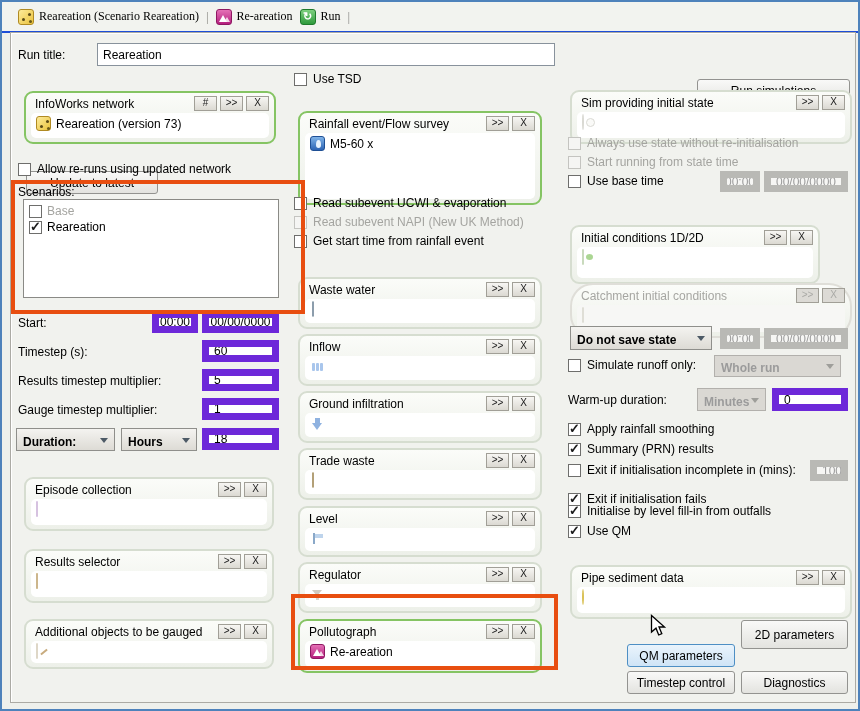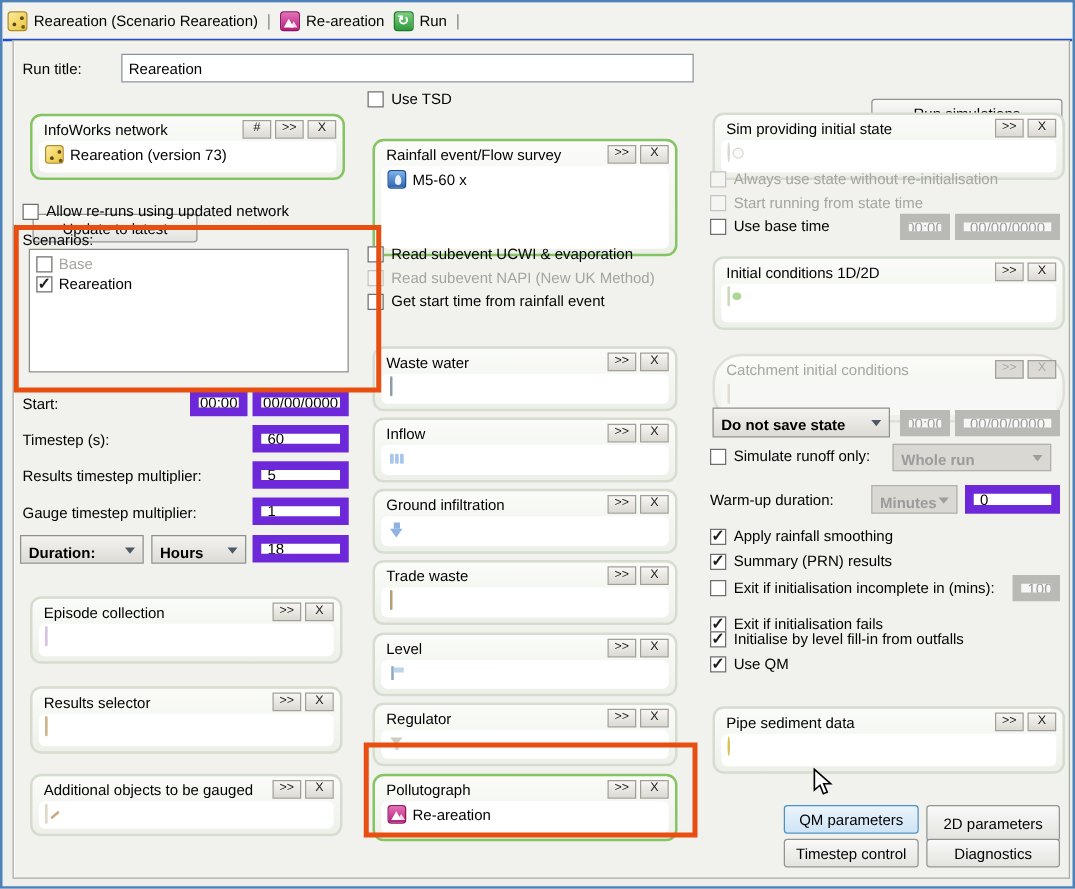--- a/index.html
+++ b/index.html
@@ -1,20 +1,20 @@
 <!DOCTYPE html>
 <html><head>
 <meta charset="utf-8">
 <style>
   html,body{margin:0;padding:0;background:#cfd6de;}
   #win{position:relative;width:860px;height:711px;box-sizing:border-box;
        background:#eef0ec;border:2px solid #4e82bb;overflow:hidden;
        font-family:"Liberation Sans",sans-serif;font-size:12px;color:#000;}
   .tabbar{position:absolute;left:0;top:0;right:0;height:29px;display:flex;align-items:center;
-          gap:7px;padding-left:4px;border-bottom:2px solid #1d4ed8;background:#f2f3ef;}
+          gap:7px;padding-left:16px;border-bottom:2px solid #1d4ed8;background:#f2f3ef;font-family:Liberation Serif, serif;}
   .tab{display:flex;align-items:center;gap:5px;white-space:nowrap;}
   .tabsep{color:#8a8a86;font-size:13px;}
   .panel{position:absolute;left:8px;top:30px;width:844px;height:669px;background:#f1f2ee;
          border:1px solid #abaaa4;box-shadow:inset 1px 1px 0 #ffffff;}
   .lbl{position:absolute;white-space:nowrap;}
   .inp{position:absolute;box-sizing:border-box;border:1px solid #88929c;background:#fff;
        font-family:"Liberation Sans",sans-serif;font-size:12px;padding:0 5px;}
   .txt{position:absolute;box-sizing:border-box;background:#fff;border:7px solid #6d28d9;
        padding:1px 5px;display:flex;align-items:center;white-space:nowrap;overflow:hidden;}
   .txt.center{justify-content:center;}
@@ -352,21 +352,21 @@
     <span class="cb dis"></span>
     <span>Start running from state time</span>
   </div>
   <div class="cbrow" style="left:566px;top:172px">
     <span class="cb"></span>
     <span>Use base time</span>
   </div>
   <div class="txt dis center" style="left:718px;top:169px;width:40px;height:21px">00:00</div>
   <div class="txt dis center" style="left:762px;top:169px;width:84px;height:21px">00/00/0000</div>
 
-  <div class="picker" style="left:568px;top:185px;width:282px;height:59px">
+  <div class="picker" style="left:568px;top:205px;width:250px;height:59px">
     <div class="ph">
       <span class="pt">Initial conditions 1D/2D</span>
       <span class="pbtn">&gt;&gt;</span>
       <span class="pbtn">X</span>
     </div>
     <div class="pc">
       <span class="gic gic-init"></span>
     </div>
   </div>
 
@@ -426,21 +426,21 @@
       <span class="pt">Pipe sediment data</span>
       <span class="pbtn">&gt;&gt;</span>
       <span class="pbtn">X</span>
     </div>
     <div class="pc">
       <span class="gic gic-pipe"></span>
     </div>
   </div>
 
   <div class="btn hover" style="left:625px;top:605px;width:108px;height:23px">QM parameters</div>
-  <div class="btn" style="left:739px;top:605px;width:107px;height:29px">2D parameters</div>
+  <div class="btn" style="left:739px;top:581px;width:107px;height:29px">2D parameters</div>
   <div class="btn" style="left:625px;top:632px;width:108px;height:23px">Timestep control</div>
   <div class="btn" style="left:739px;top:632px;width:107px;height:23px">Diagnostics</div>
 
   <svg class="cursor" style="left:648px;top:612px" width="19" height="26" viewBox="0 0 19 26">
     <path d="M1.5,1.5 L1.5,18 L6,14.2 L8.7,21 L11.8,19.7 L9,13 L14.5,13 Z" fill="#ffffff" stroke="#000000" stroke-width="1.3"></path>
   </svg>
 
 </div>
 
 </body></html>

